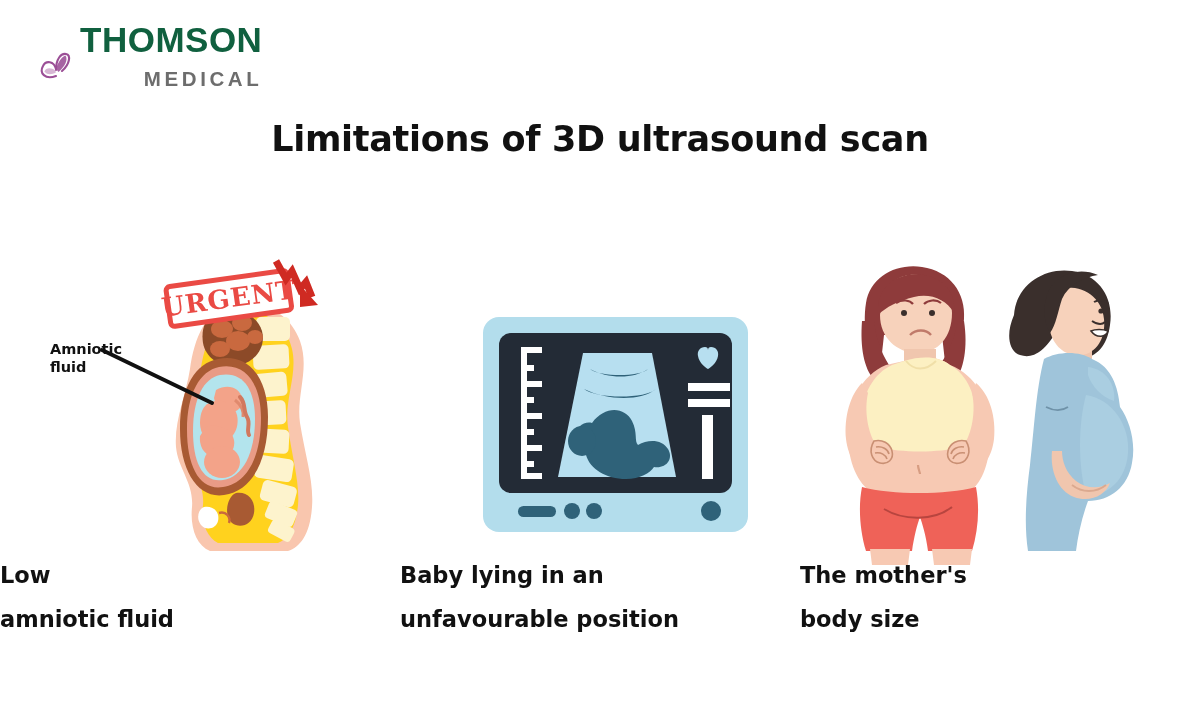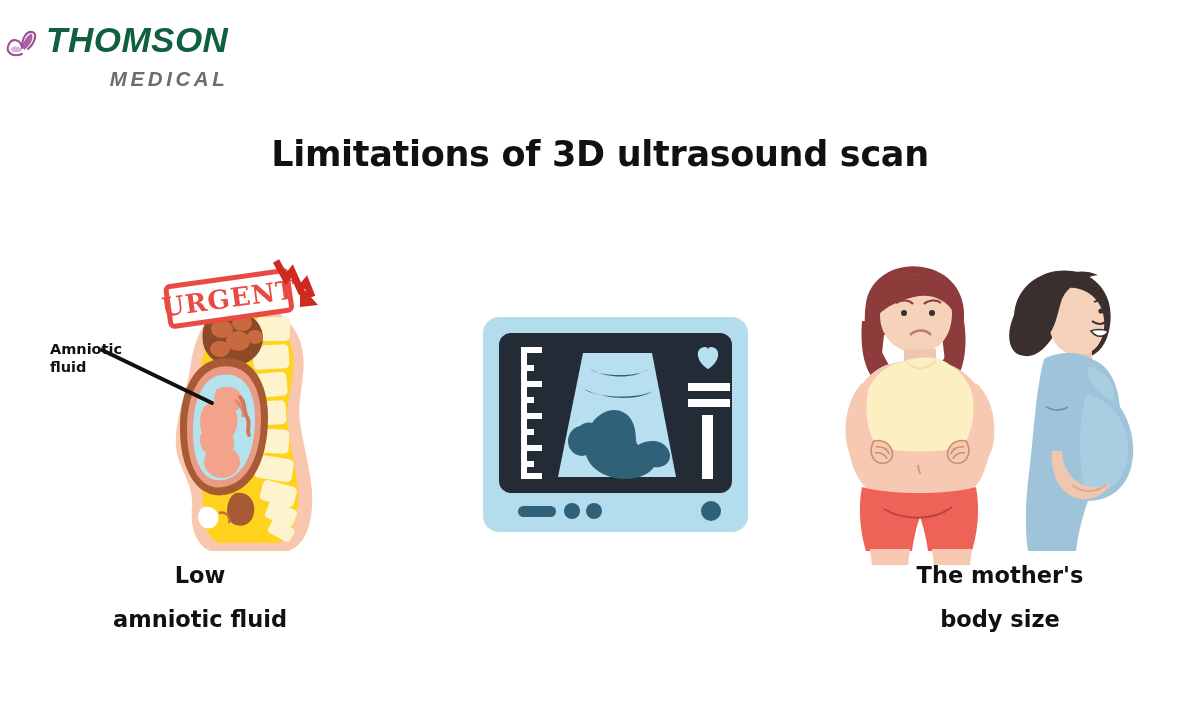--- a/index.html
+++ b/index.html
@@ -13,25 +13,24 @@
     height: 720px;
     position: relative;
     overflow: hidden;
     font-family: "Liberation Sans", sans-serif;
     color: #111111;
   }
 
   
   .logo-block {
     position: absolute;
-    left: 0;
+    left: 34px;
     top: 22px;
     display: flex;
-    align-items: flex-start;
-    font-style: italic;
+    align-items: flex-end;
   }
   .logo-mark {
     width: 44px;
     height: 44px;
     margin-right: 2px;
     margin-top: 2px;
   }
   .logo-words {
     display: flex;
     flex-direction: column;
@@ -50,21 +49,21 @@
     font-size: 20.5px;
     letter-spacing: 3.6px;
     color: #6d6d6d;
     margin-top: 12px;
     text-align: right;
   }
 
   
   .page-title {
     position: absolute;
-    top: 134px;
+    top: 119px;
     left: 0;
     width: 1200px;
     text-align: center;
     font-family: "DejaVu Sans", sans-serif;
     font-weight: bold;
     font-size: 35px;
     letter-spacing: -0.3px;
     color: #111111;
   }
 
@@ -87,21 +86,20 @@
   .art {
     position: relative;
     height: 300px;
     width: 100%;
   }
   .caption {
     position: absolute;
     bottom: 34px;
     left: 0;
     width: 100%;
-    text-align: center;
     font-family: "DejaVu Sans", sans-serif;
     font-weight: bold;
     font-size: 22.5px;
     line-height: 44px;
     color: #111111;
     white-space: pre-line;
   }
 
   
   .amniotic-label {
@@ -271,20 +269,22 @@
           <rect x="288" y="144" width="42" height="8" fill="#ffffff"></rect>
           <rect x="302" y="160" width="11" height="64" fill="#ffffff"></rect>
         </g>
 
         <rect x="118" y="251" width="38" height="11" rx="5.5" fill="#2f6279"></rect>
         <circle cx="172" cy="256" r="8" fill="#2f6279"></circle>
         <circle cx="194" cy="256" r="8" fill="#2f6279"></circle>
         <circle cx="311" cy="256" r="10" fill="#2f6279"></circle>
       </svg>
     </div>
+    <div class="caption">Baby lying in an
+unfavourable position</div>
   </div>
 
   <div class="col">
     <div class="art">
       <svg viewBox="0 0 400 310" width="400" height="310" style="position:absolute;left:0;top:0;">
 
         <g>
 
           <path d="M214 60 C216 30, 244 12, 272 16 C300 20, 314 44, 310 70
                    C307 92, 296 100, 288 102 C282 86, 272 76, 258 74

